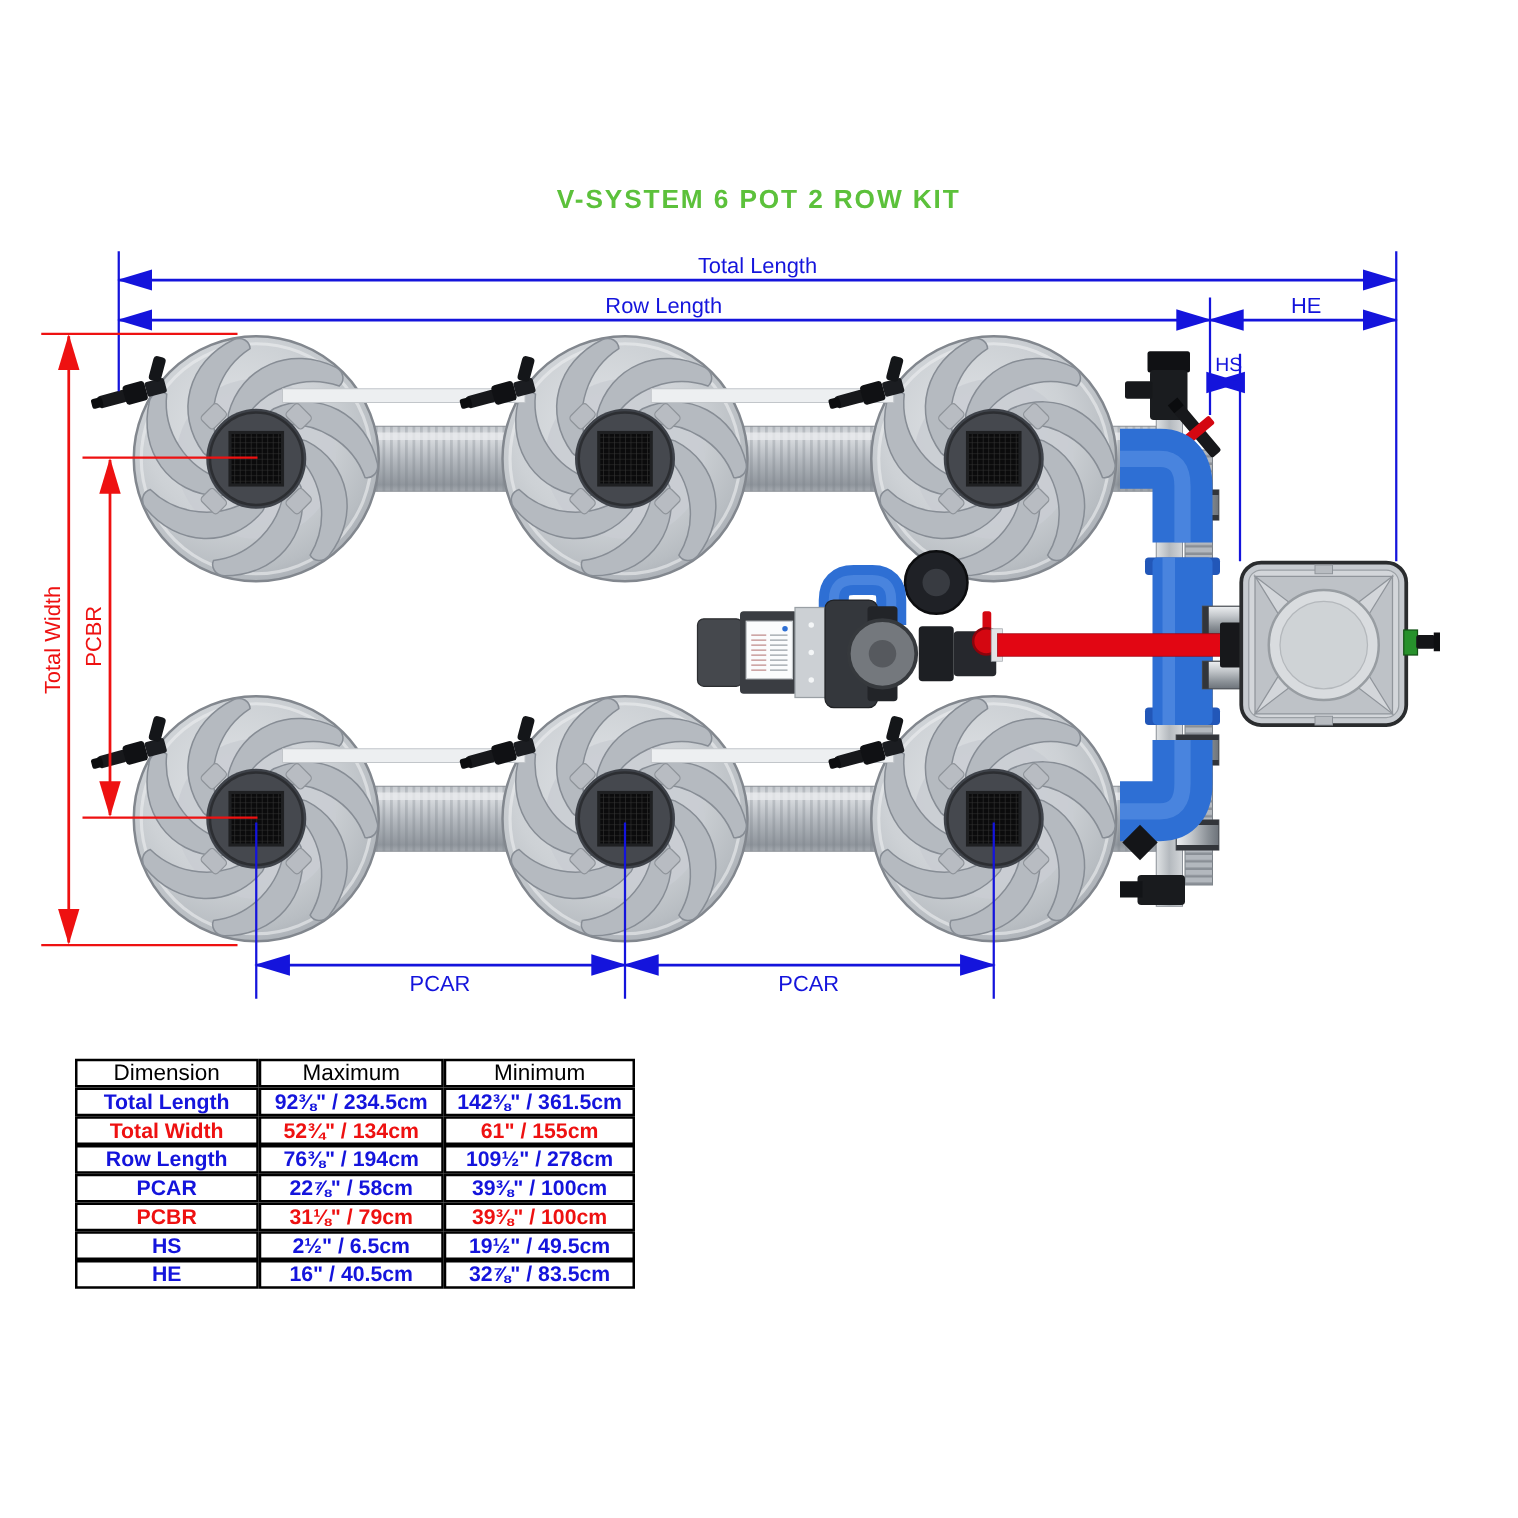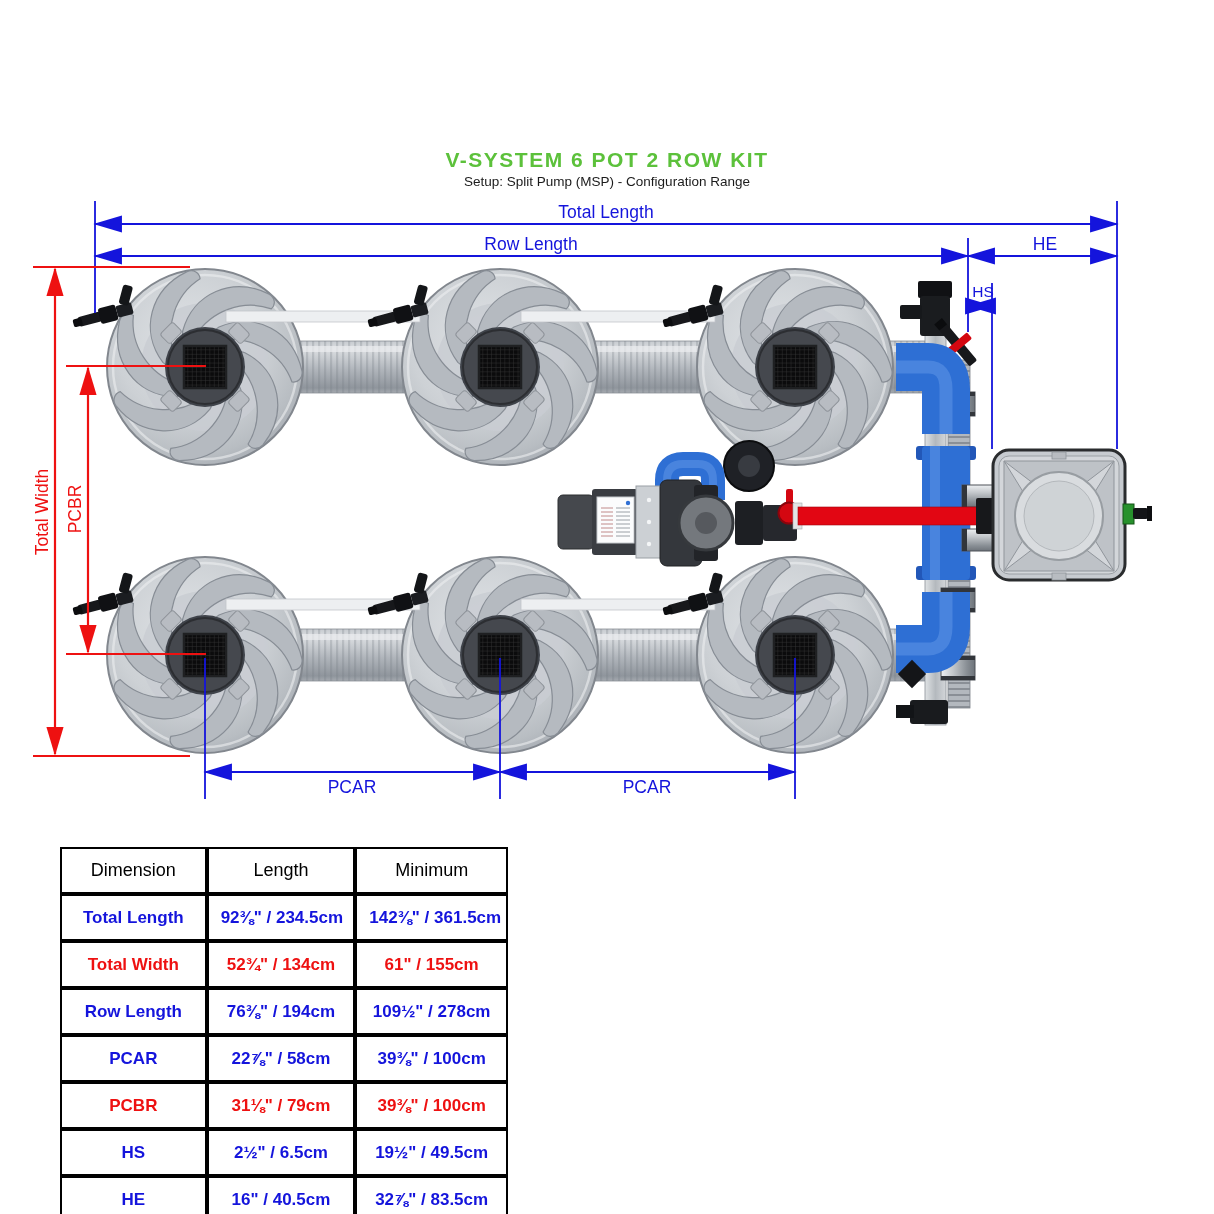--- a/index.html
+++ b/index.html
@@ -8,34 +8,33 @@
   .title-wrap{position:absolute;top:148px;left:0;width:1214px;text-align:center;z-index:5;}
   .title-wrap h1{margin:0;font-size:21px;font-weight:bold;letter-spacing:1.5px;color:#5cc13b;
     text-transform:uppercase;}
   .title-wrap p{margin:2px 0 0 0;font-size:13.5px;color:#1b1b1b;}
   svg.diagram{position:absolute;left:0;top:0;width:1214px;height:1214px;}
   text.dim{fill:#1414dc;font-size:17.5px;font-family:"Liberation Sans",sans-serif;}
   text.dim-red{fill:#ee1111;font-size:17.5px;font-family:"Liberation Sans",sans-serif;}
   text.dim-small{fill:#1414dc;font-size:15.5px;font-family:"Liberation Sans",sans-serif;}
   .spec-table{position:absolute;left:60px;top:847px;border-collapse:separate;border-spacing:0;
     table-layout:fixed;width:448px;background:#fff;}
-  .spec-table td,.spec-table th{border:2px solid #000;height:19px;padding:12px;text-align:center;
+  .spec-table td,.spec-table th{border:2px solid #000;height:19px;padding:0;text-align:center;
     vertical-align:middle;font-size:17px;line-height:19px;white-space:nowrap;overflow:hidden;}
   .spec-table th{font-weight:normal;font-size:18px;color:#000;}
   .spec-table tr.blue td{color:#1414dc;font-weight:bold;}
   .spec-table tr.red td{color:#ee1111;font-weight:bold;}
 </style>
 </head>
 <body>
 
 <div class="canvas">
 
   <div class="title-wrap">
     <h1>V-SYSTEM 6 POT 2 ROW KIT</h1>
-    <p>Setup: Split Pump (MSP) - Configuration Range</p>
   </div>
 
   <svg class="diagram" viewBox="0 0 1214 1214">
     <defs>
       <radialGradient id="potG" cx="42%" cy="38%" r="68%">
         <stop offset="0" stop-color="#e0e3e6"></stop>
           <stop offset="0.55" stop-color="#cdd1d5"></stop>
         <stop offset="0.85" stop-color="#b8bdc2"></stop>
           <stop offset="1" stop-color="#a5aab1"></stop>
       </radialGradient>
@@ -273,21 +272,21 @@
 
   <table class="spec-table">
     <colgroup>
         <col style="width:146px">
         <col style="width:148px">
         <col style="width:152px">
       </colgroup>
     <tbody>
         <tr class="head">
       <th>Dimension</th>
-      <th>Length</th>
+      <th>Maximum</th>
       <th>Minimum</th>
     </tr>
     <tr class="blue">
       <td>Total Length</td>
       <td>92⅜" / 234.5cm</td>
       <td>142⅜" / 361.5cm</td>
     </tr>
     <tr class="red">
       <td>Total Width</td>
       <td>52¾" / 134cm</td>

